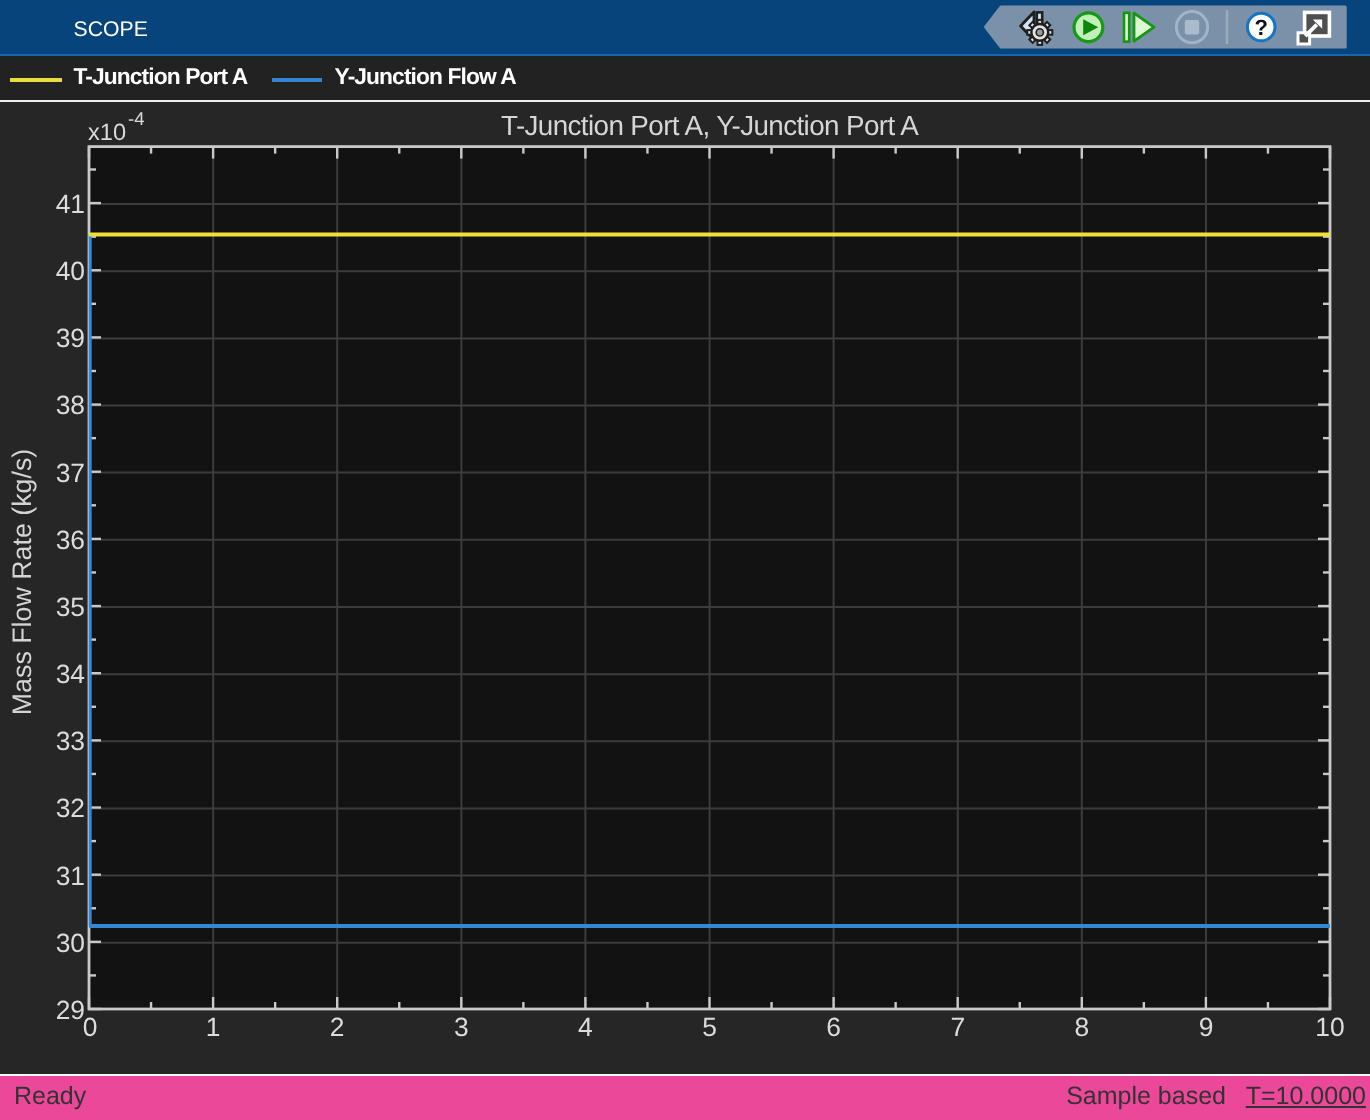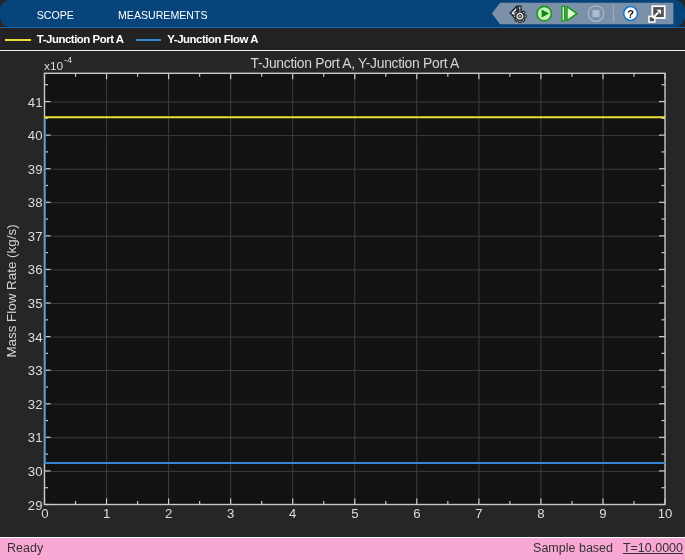--- a/index.html
+++ b/index.html
@@ -1,31 +1,30 @@
 <!DOCTYPE html>
 <html><head>
 <meta charset="utf-8">
 <style>
   html,body{margin:0;padding:0;}
   body{width:685px;height:560px;overflow:hidden;font-family:"Liberation Sans",sans-serif;position:relative;background:#262626;}
   #toolbar,#legend,#statusbar,#plot{will-change:transform;transform:translateZ(0);}
-  #toolbar{position:absolute;left:0;top:0;width:685px;height:27px;background:#07447b;border-radius:10px;}
+  #toolbar{position:absolute;left:0;top:0;width:685px;height:27px;background:#07447b;}
   .tab{position:absolute;top:0;height:27px;line-height:30px;color:#ffffff;font-size:10.6px;letter-spacing:0;}
   #legend{position:absolute;left:0;top:27px;width:685px;height:23px;background:#222222;border-top:1px solid #1566ae;box-sizing:border-box;}
   #sep{position:absolute;left:0;top:49.5px;width:685px;height:1.6px;background:#f0f0f0;z-index:5;}
   .swatch{position:absolute;height:2px;top:11.4px;}
   .ltext{position:absolute;top:5px;color:#ffffff;font-size:11.4px;font-weight:bold;letter-spacing:-0.45px;}
-  #statusbar{position:absolute;left:0;top:537px;width:685px;height:23px;background:#f9a8d4;border-top:1px solid #fafafa;box-sizing:border-box;}
+  #statusbar{position:absolute;left:0;top:537px;width:685px;height:23px;background:#ec4899;border-top:1px solid #fafafa;box-sizing:border-box;}
   .stext{position:absolute;color:#333333;font-size:12.5px;top:3px;}
 </style>
 </head>
 <body>
 <div id="toolbar">
   <div class="tab" style="left:36.8px;">SCOPE</div>
-  <div class="tab" style="left:118px;">MEASUREMENTS</div>
   <svg width="685" height="27" style="position:absolute;left:0;top:0;">
     <polygon points="500.5,3.5 672.6,3.5 672.6,23.5 500.5,23.5 492.8,13.5" fill="#7a91a9" stroke="#7a91a9" stroke-width="1.5" stroke-linejoin="round"></polygon>
 
     <g>
       <polygon points="517,6 510.3,13 517,20" fill="#cfe4f7" stroke="#1f1f1f" stroke-width="1.4" stroke-linejoin="round"></polygon>
       <rect x="518.4" y="6.2" width="2.7" height="8.2" fill="#cfe4f7" stroke="#1f1f1f" stroke-width="1.3"></rect>
       <g transform="translate(519.9,16.2)">
         <rect x="-1.15" y="-6.25" width="2.3" height="2.5" fill="#e2e2e2" stroke="#1f1f1f" stroke-width="1" transform="rotate(0)"></rect>
         <rect x="-1.15" y="-6.25" width="2.3" height="2.5" fill="#e2e2e2" stroke="#1f1f1f" stroke-width="1" transform="rotate(45)"></rect>
         <rect x="-1.15" y="-6.25" width="2.3" height="2.5" fill="#e2e2e2" stroke="#1f1f1f" stroke-width="1" transform="rotate(90)"></rect>

